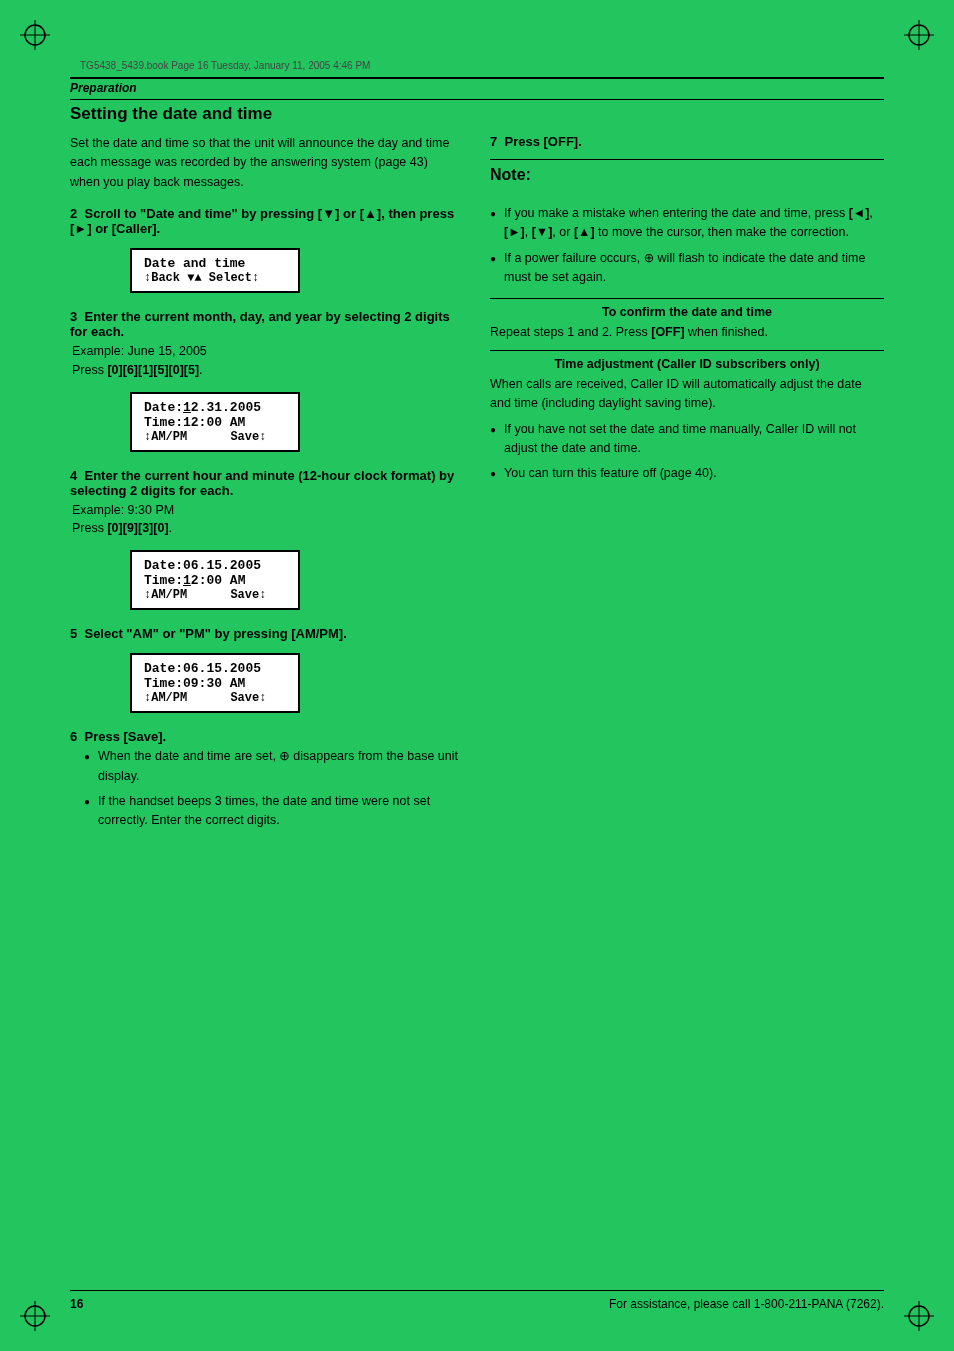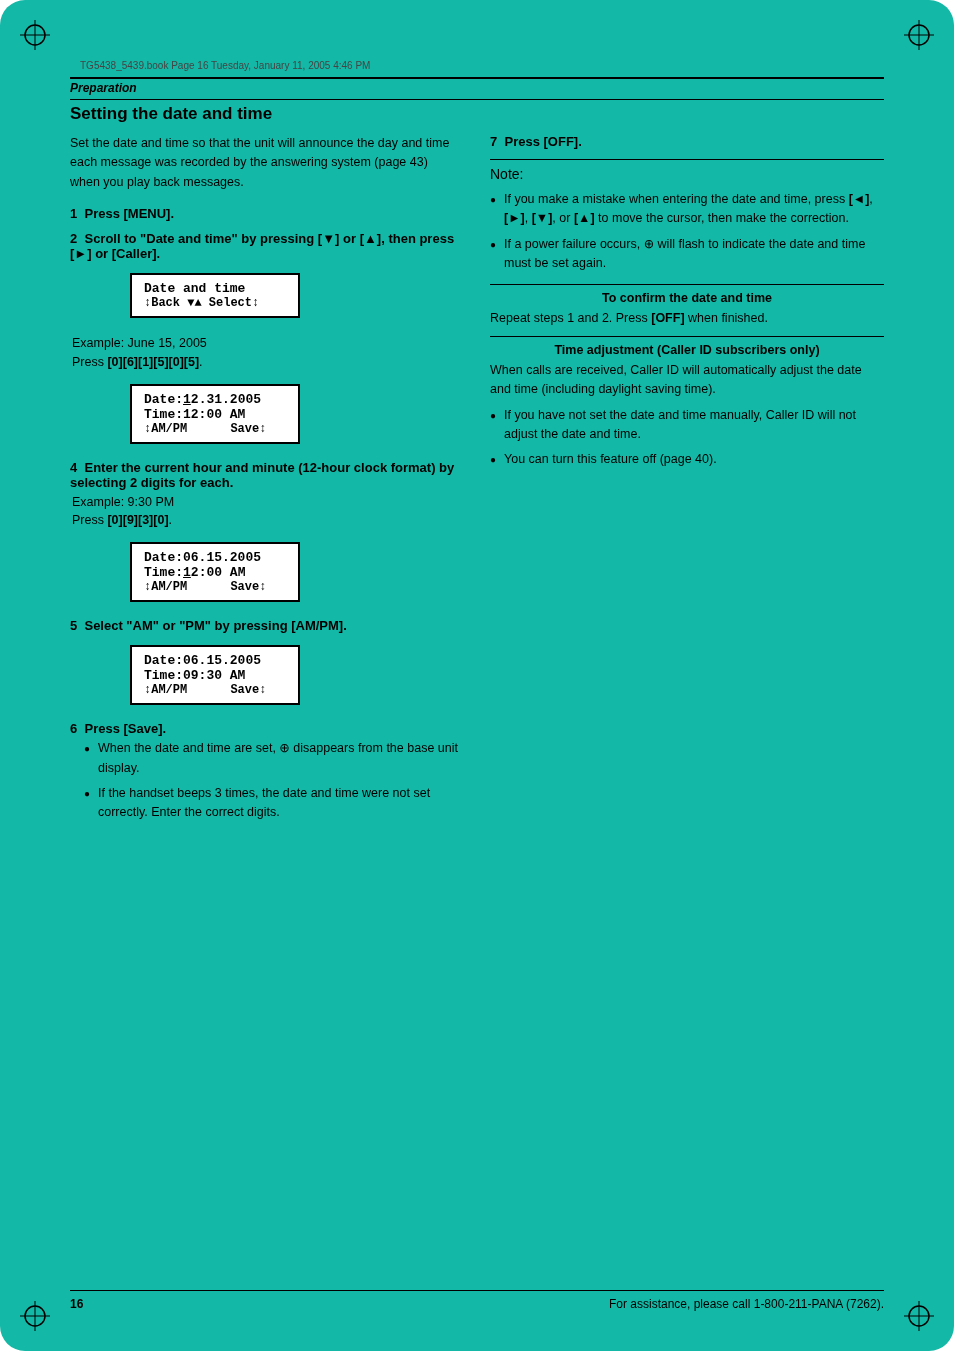--- a/index.html
+++ b/index.html
@@ -8,24 +8,23 @@
       min-height: 1351px;
       background: #fff;
       font-family: Arial, Helvetica, sans-serif;
       font-size: 13px;
       color: #000;
       position: relative;
     }
     .page {
       width: 954px;
       min-height: 1351px;
-      background: #14b8a6;
+      background: #22c55e;
       padding: 60px 70px 27px 70px;
       position: relative;
-      border-radius: 25px;
     }
     
     .corner-mark {
       position: absolute;
       width: 30px;
       height: 30px;
     }
     .corner-mark svg {
       width: 30px;
       height: 30px;
@@ -129,23 +128,23 @@
       font-size: 12px;
     }
 
     
     .step7-header {
       font-size: 13px;
       font-weight: bold;
       margin-bottom: 6px;
     }
     .note-header {
-      font-size: 14px;
-      font-weight: normal;
-      margin-bottom: 8px;
+      font-size: 16px;
+      font-weight: bold;
+      margin-bottom: 20px;
     }
     .note-list {
       list-style: none;
       padding: 0;
       margin: 0 0 10px 0;
     }
     .note-list li {
       font-size: 12.5px;
       line-height: 1.55;
       padding-left: 14px;
@@ -233,42 +232,40 @@
   <hr class="section-rule">
 
   <div class="main-title">Setting the date and time</div>
 
   <div class="two-col">
 
     <div class="col-left">
 
       <p class="intro-text">Set the date and time so that the unit will announce the day and time each message was recorded by the answering system (page 43) when you play back messages.</p>
 
-      <div class="step">
-        <div class="step-header">
-          <span class="step-num">1</span>
-          &nbsp;Press <span class="bold">[MENU]</span>.
-        </div>
-      </div>
 
       <div class="step">
         <div class="step-header">
           <span class="step-num">2</span>
           &nbsp;Scroll to "<span class="mono">Date and time</span>" by pressing
           <strong>[▼]</strong> or <strong>[▲]</strong>, then press <strong>[►]</strong> or <strong>[Caller]</strong>.
         </div>
         <div style="margin-left:30px; margin-top:6px; margin-bottom:6px;">
           <div class="lcd-box">
             <span class="lcd-line">Date and time</span>
             <span class="lcd-line-alt">↕Back ▼▲ Select↕</span>
           </div>
         </div>
       </div>
 
       <div class="step">
+        <div class="step-header">
+          <span class="step-num">3</span>
+          &nbsp;Enter the current month, day, and year by selecting 2 digits for each.
+        </div>
         <div class="step-body">
           Example: June 15, 2005<br>
           Press <strong>[0][6][1][5][0][5]</strong>.
         </div>
         <div style="margin-left:30px; margin-top:6px; margin-bottom:6px;">
           <div class="lcd-box">
             <span class="lcd-line">Date:<u>1</u>2.31.2005</span>
             <span class="lcd-line">Time:12:00 AM</span>
             <span class="lcd-line-alt">↕AM/PM      Save↕</span>
           </div>

